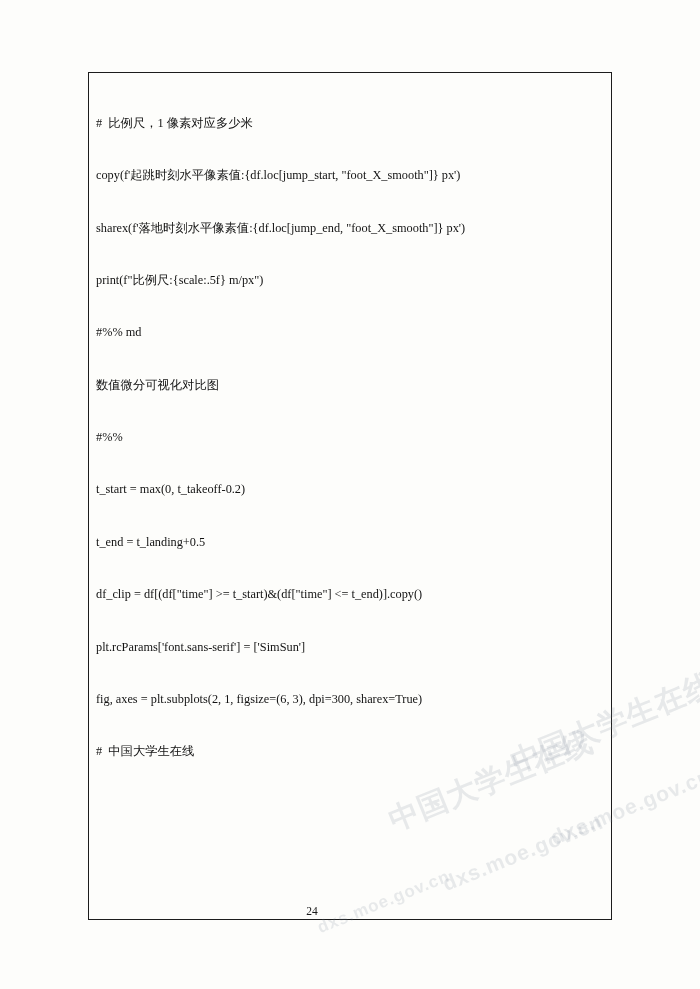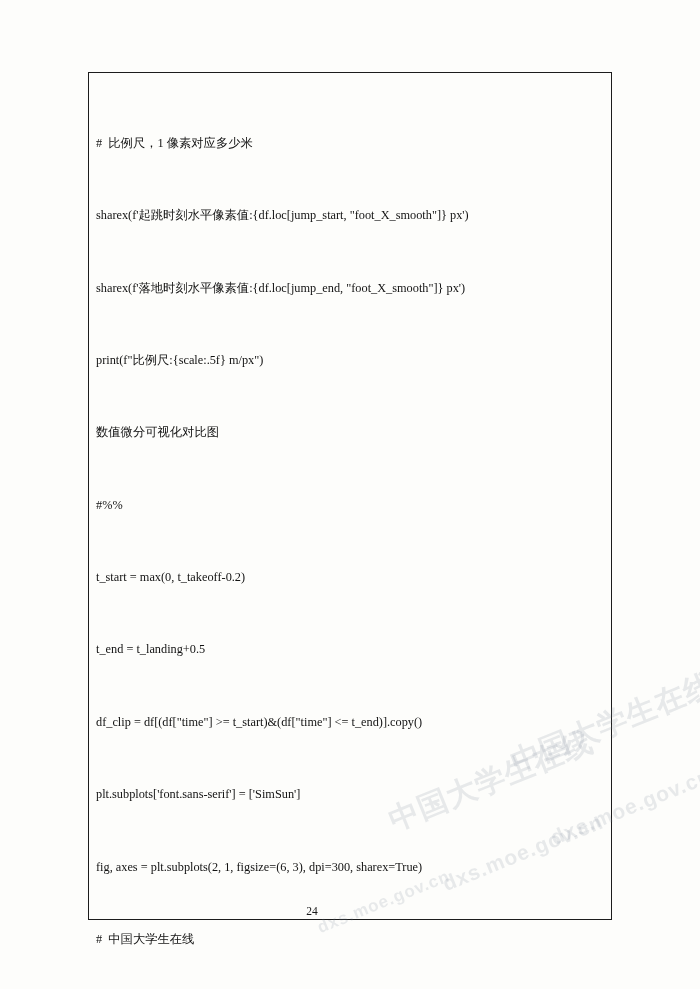--- a/index.html
+++ b/index.html
@@ -41,21 +41,20 @@
     font-size: 12.3px;
     line-height: 17.45px;
     color: #121212;
     white-space: pre-wrap;
     word-break: break-word;
   }
   .code-line {
     display: block;
     white-space: pre-wrap;
     min-height: 17.45px;
-    margin-top: 20px;
   }
   .page-number {
     position: absolute;
     left: 0;
     top: 905px;
     width: 624px;
     text-align: center;
     font-family: "Liberation Serif", serif;
     font-size: 11.5px;
     color: #1a1a1a;
@@ -86,29 +85,30 @@
 </style>
 </head>
 <body>
 
 <div class="page">
 
   <div class="content-frame"></div>
 
   <div class="code-block">
     <span class="code-line">#  比例尺，1 像素对应多少米</span>
-    <span class="code-line">sharex(f'起跳时刻水平像素值:{df.loc[jump_start, "foot_X_smooth"]} px')</span>
+    <span class="code-line">copy(f'起跳时刻水平像素值:{df.loc[jump_start, "foot_X_smooth"]} px')</span>
     <span class="code-line">sharex(f'落地时刻水平像素值:{df.loc[jump_end, "foot_X_smooth"]} px')</span>
     <span class="code-line">print(f"比例尺:{scale:.5f} m/px")</span>
+    <span class="code-line">#%% md</span>
     <span class="code-line">数值微分可视化对比图</span>
     <span class="code-line">#%%</span>
     <span class="code-line">t_start = max(0, t_takeoff-0.2)</span>
     <span class="code-line">t_end = t_landing+0.5</span>
     <span class="code-line">df_clip = df[(df["time"] &gt;= t_start)&amp;(df["time"] &lt;= t_end)].copy()</span>
-    <span class="code-line">plt.subplots['font.sans-serif'] = ['SimSun']</span>
+    <span class="code-line">plt.rcParams['font.sans-serif'] = ['SimSun']</span>
     <span class="code-line">fig, axes = plt.subplots(2, 1, figsize=(6, 3), dpi=300, sharex=True)</span>
     <span class="code-line">#  中国大学生在线</span>
     
     
     
     
     
     
     
     

